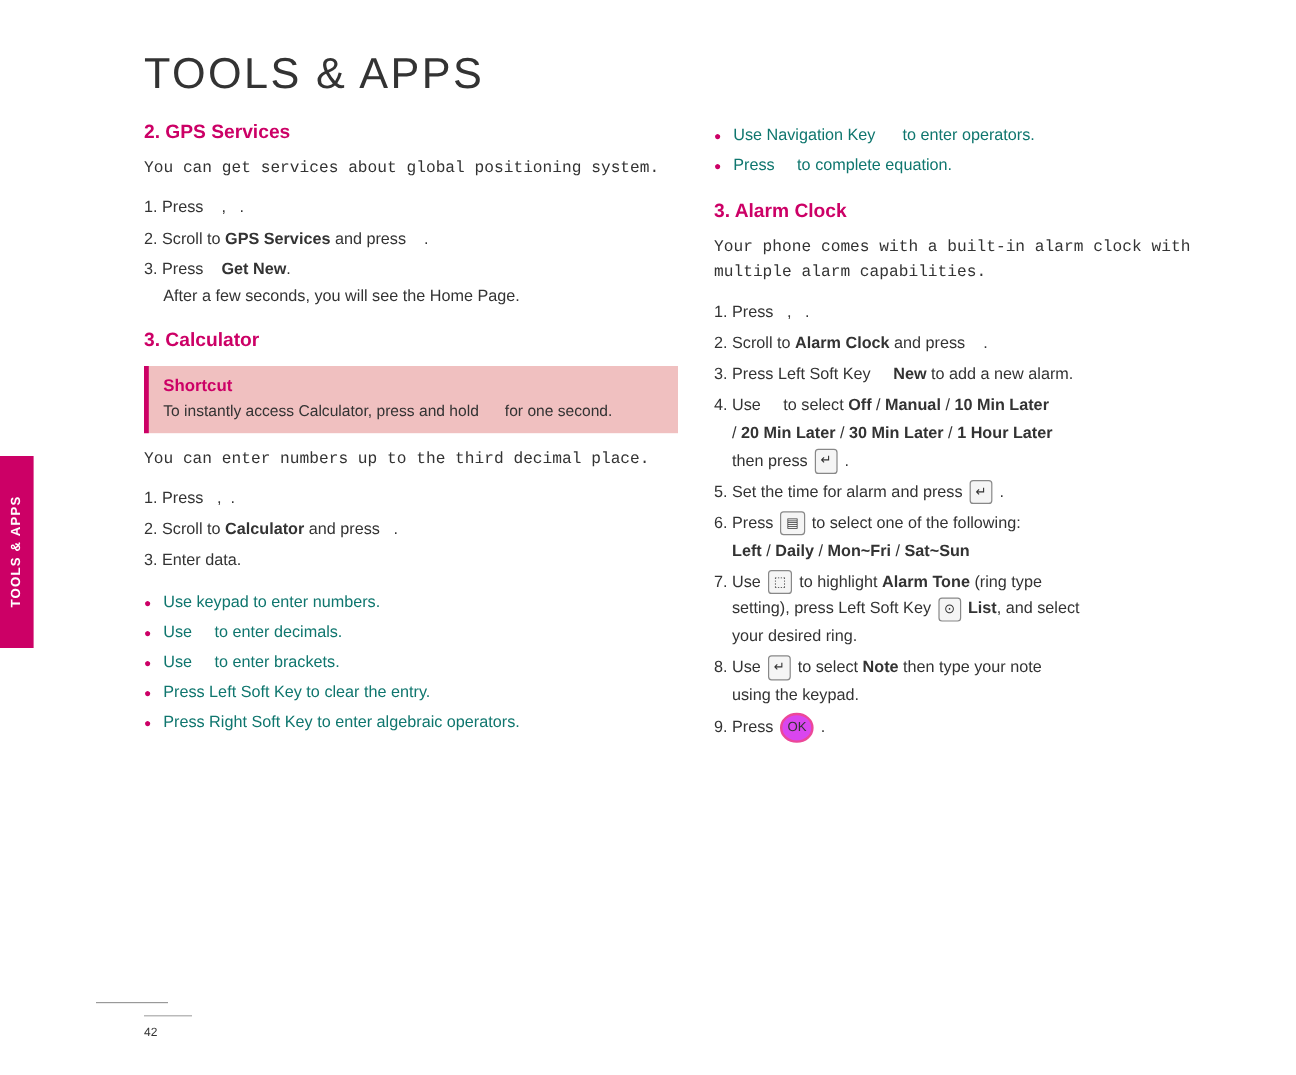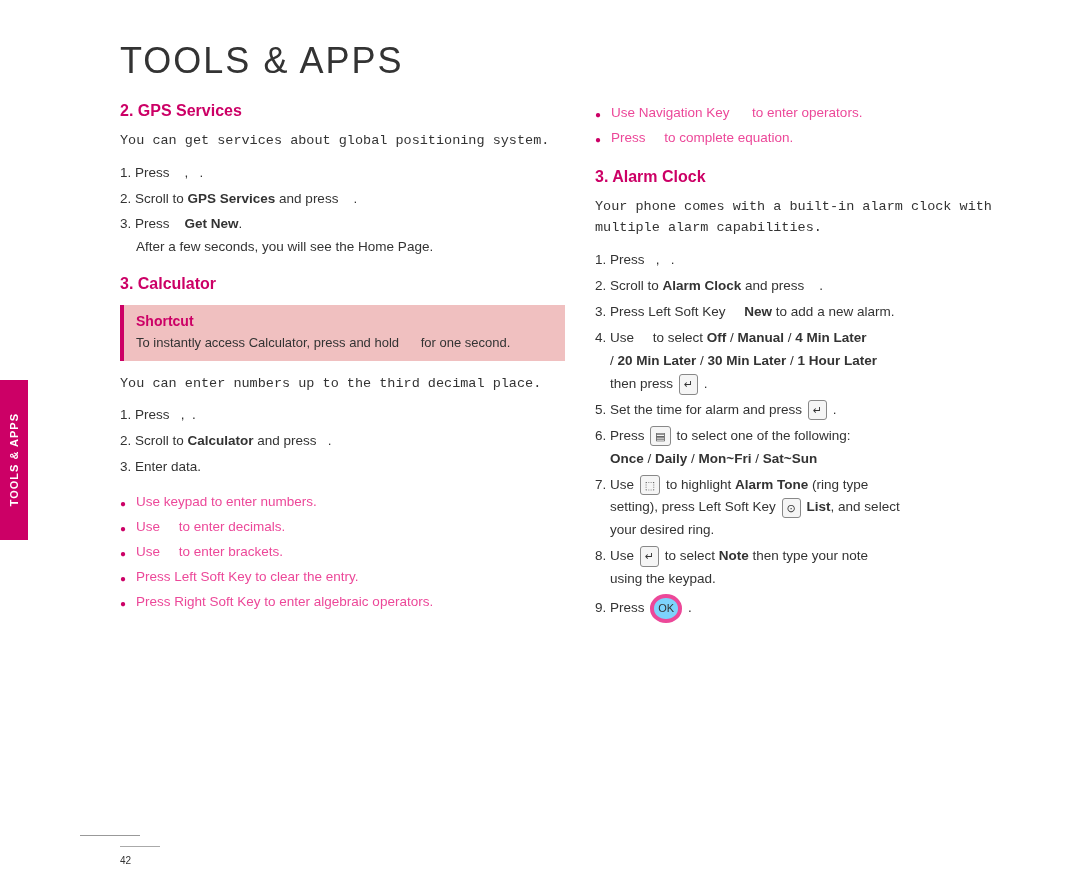--- a/index.html
+++ b/index.html
@@ -144,21 +144,21 @@
 
     
     .bullet-list {
       list-style: none;
       padding: 0;
       margin: 6px 0 10px 0;
     }
 
     .bullet-list li {
       font-size: 13.5px;
-      color: #ec4899;
+      color: #0f766e;
       line-height: 1.7;
       padding-left: 16px;
       position: relative;
       margin-bottom: 2px;
     }
 
     .bullet-list li::before {
       content: '●';
       color: #cc0066;
       position: absolute;
@@ -180,25 +180,25 @@
       padding: 0 4px;
       font-size: 11px;
       background: #f5f5f5;
       color: #333;
       margin: 0 2px;
       vertical-align: middle;
     }
 
     .key-icon-round {
       display: inline-block;
-      border: 4px solid #ec4899;
+      border: 2px solid #ec4899;
       border-radius: 50%;
       padding: 1px 4px;
       font-size: 11px;
-      background: #7dd3fc;
+      background: #d946ef;
       color: #333;
       margin: 0 2px;
       vertical-align: middle;
     }
 
     .section-separator {
       margin-bottom: 16px;
     }
 
     .divider-line {
@@ -274,27 +274,27 @@
       </ul>
 
       <div class="section-separator">
         <h2 class="section-heading">3. Alarm Clock</h2>
         <p class="section-text">Your phone comes with a built-in alarm clock with multiple alarm capabilities.</p>
 
         <ul class="numbered-list">
           <li>1. Press &nbsp;&nbsp;,&nbsp;&nbsp;&nbsp;.</li>
           <li>2. Scroll to <b>Alarm Clock</b> and press &nbsp;&nbsp;&nbsp;.</li>
           <li>3. Press Left Soft Key &nbsp;&nbsp;&nbsp; <b>New</b> to add a new alarm.</li>
-          <li>4. Use &nbsp;&nbsp;&nbsp; to select <b>Off</b> / <b>Manual</b> / <b>4 Min Later</b><br>
+          <li>4. Use &nbsp;&nbsp;&nbsp; to select <b>Off</b> / <b>Manual</b> / <b>10 Min Later</b><br>
             &nbsp;&nbsp;&nbsp;&nbsp;/ <b>20 Min Later</b> / <b>30 Min Later</b> / <b>1 Hour Later</b><br>
             &nbsp;&nbsp;&nbsp;&nbsp;then press <span class="key-icon">↵</span> .
           </li>
           <li>5. Set the time for alarm and press <span class="key-icon">↵</span> .</li>
           <li>6. Press <span class="key-icon">▤</span> to select one of the following:<br>
-            &nbsp;&nbsp;&nbsp;&nbsp;<b>Once</b> / <b>Daily</b> / <b>Mon~Fri</b> / <b>Sat~Sun</b>
+            &nbsp;&nbsp;&nbsp;&nbsp;<b>Left</b> / <b>Daily</b> / <b>Mon~Fri</b> / <b>Sat~Sun</b>
           </li>
           <li>7. Use <span class="key-icon">⬚</span> to highlight <b>Alarm Tone</b> (ring type<br>
             &nbsp;&nbsp;&nbsp;&nbsp;setting), press Left Soft Key <span class="key-icon">⊙</span> <b>List</b>, and select<br>
             &nbsp;&nbsp;&nbsp;&nbsp;your desired ring.
           </li>
           <li>8. Use <span class="key-icon">↵</span> to select <b>Note</b> then type your note<br>
             &nbsp;&nbsp;&nbsp;&nbsp;using the keypad.
           </li>
           <li>9. Press <span class="key-icon-round">OK</span> .</li>
         </ul>

